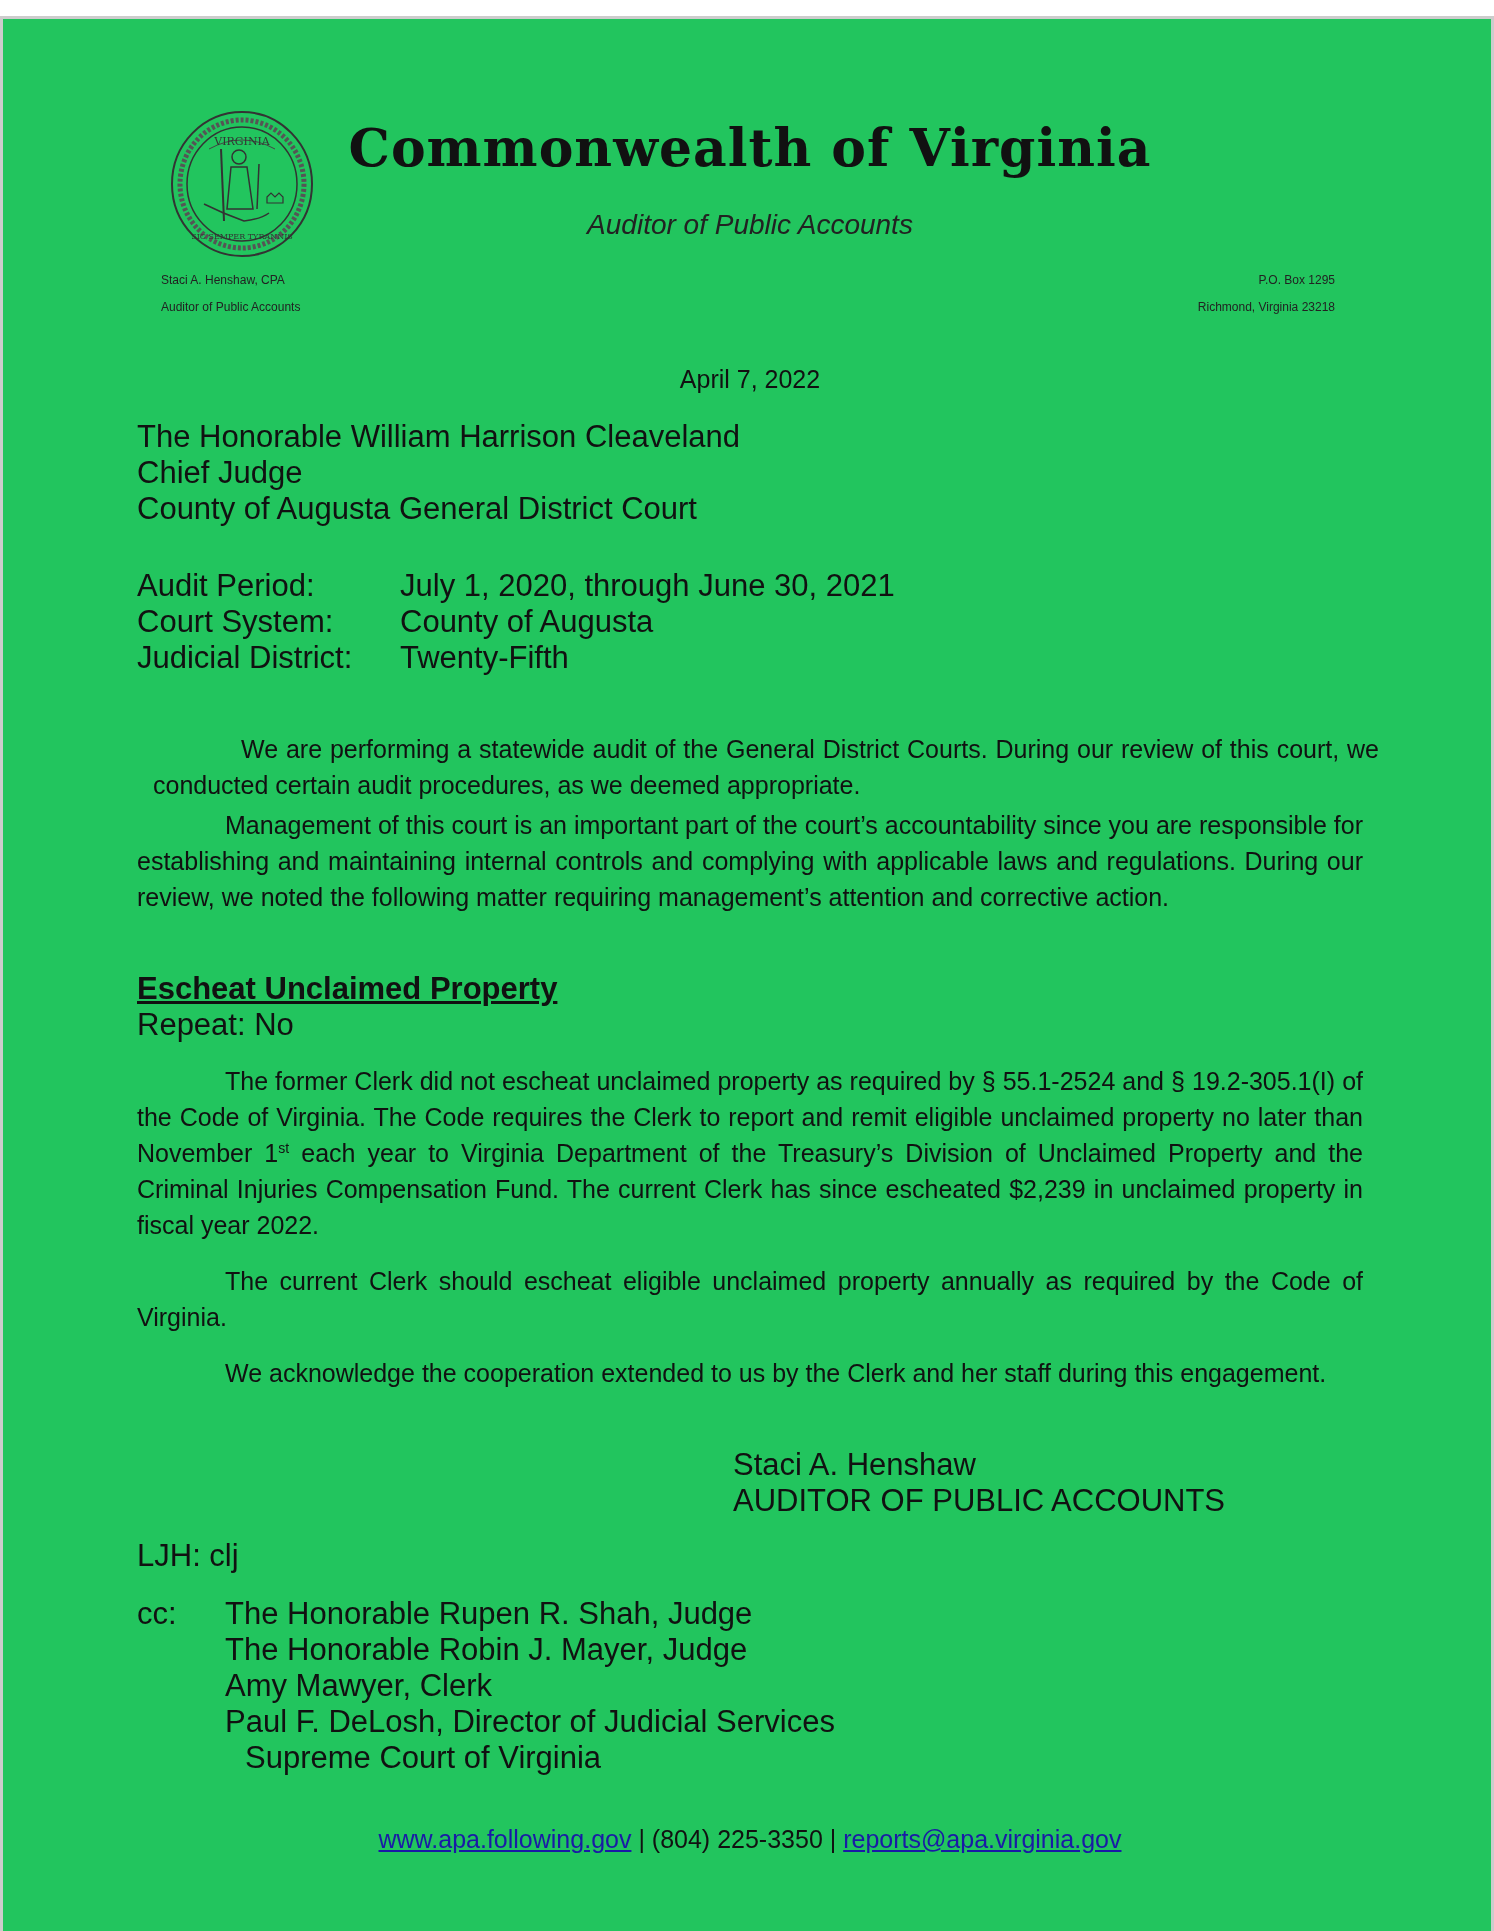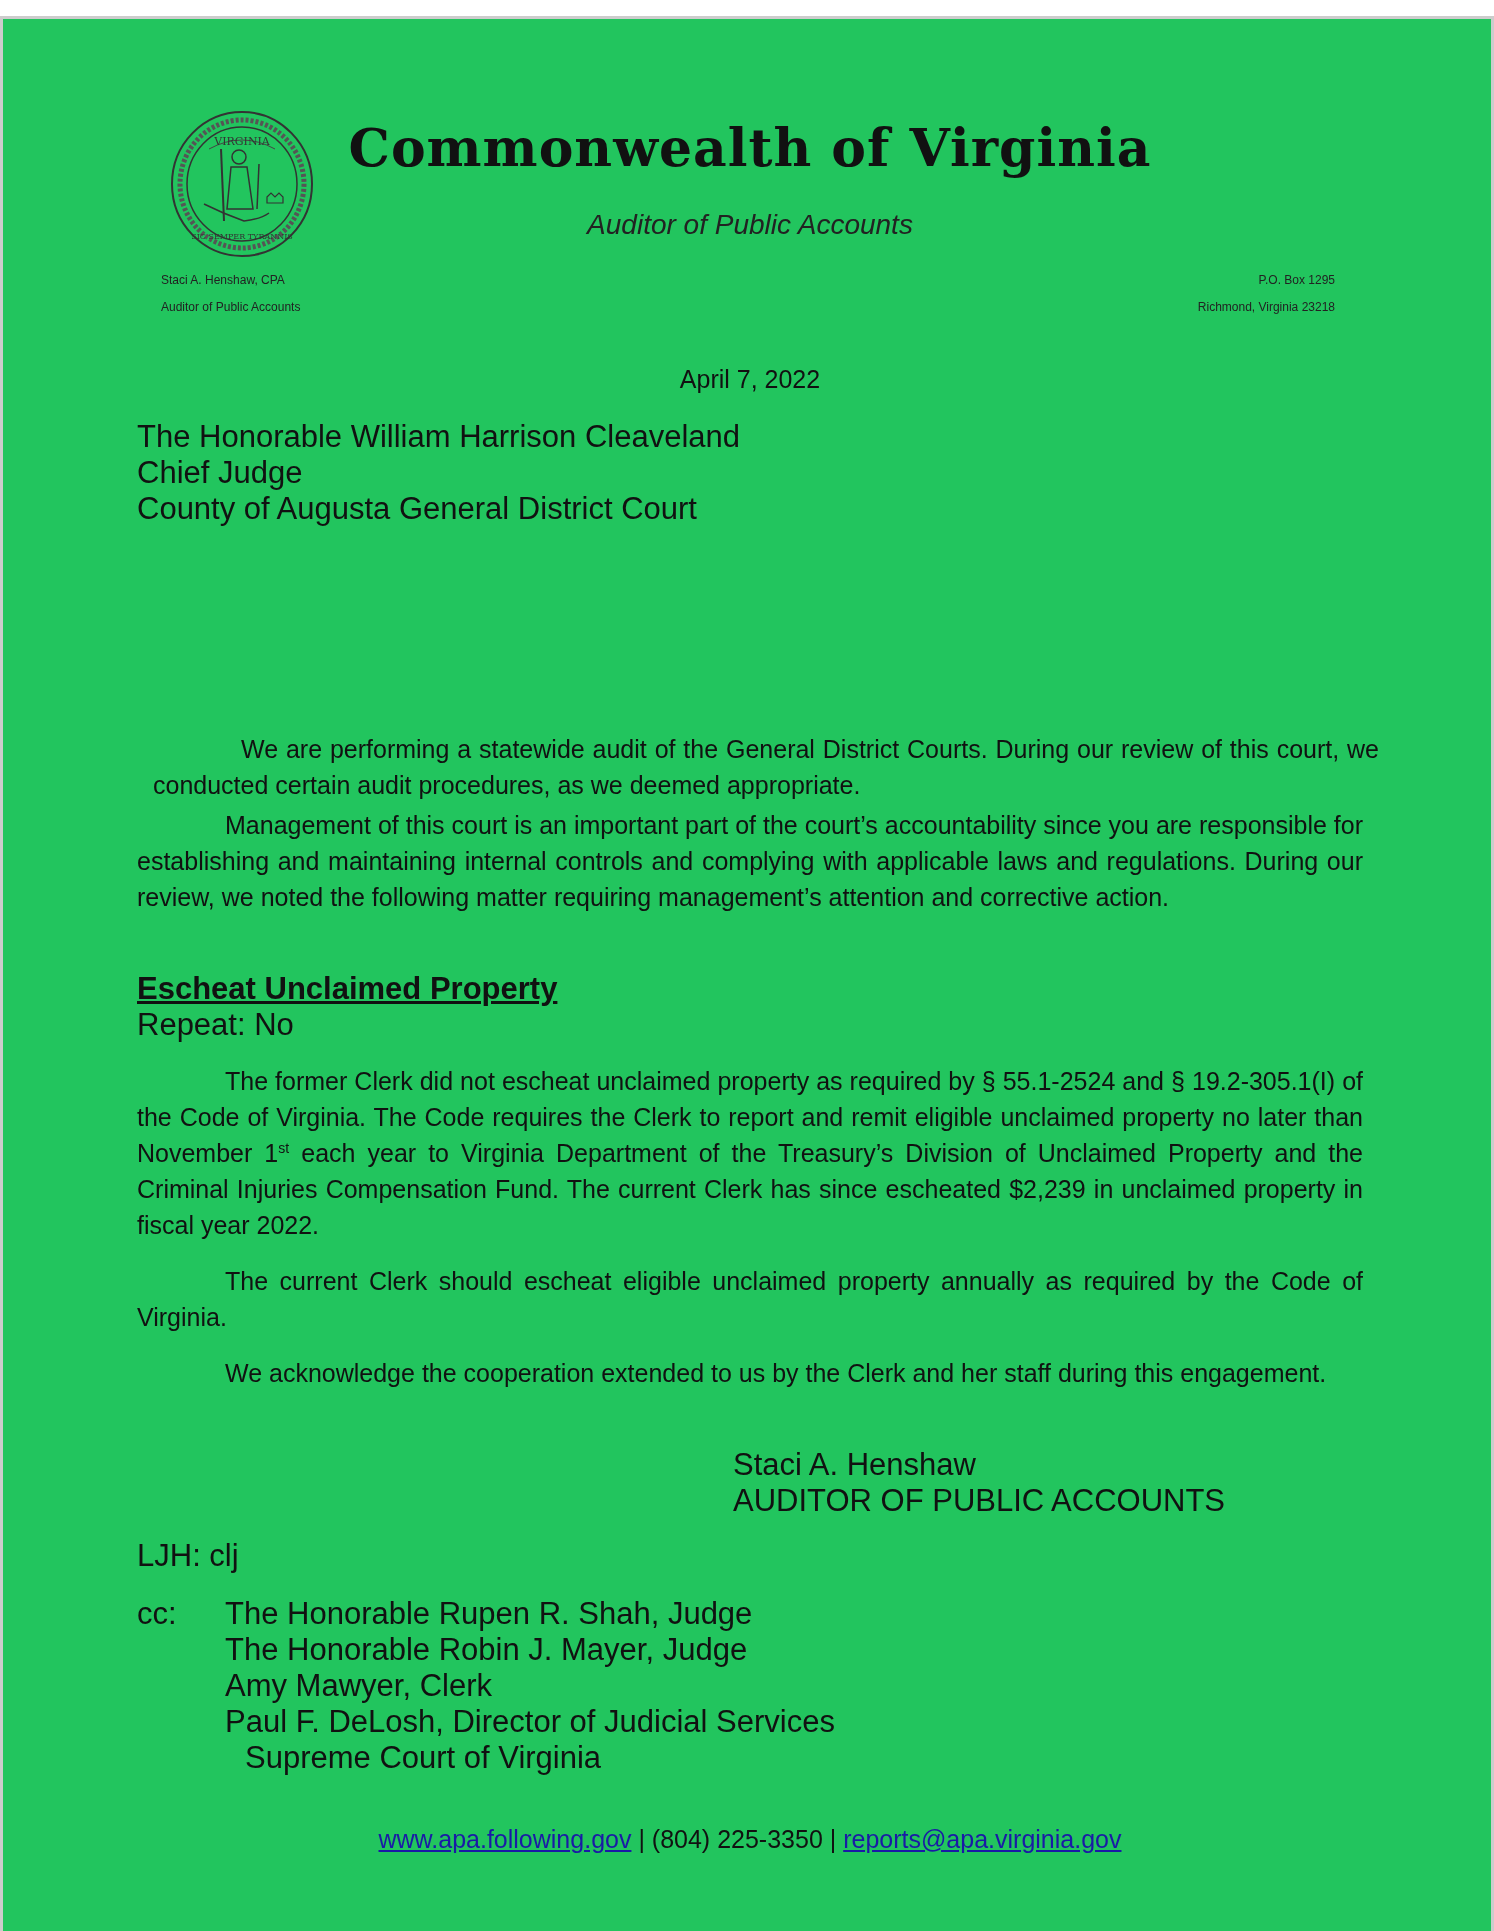--- a/index.html
+++ b/index.html
@@ -83,20 +83,34 @@
   </div>
 
   <div class="abs date">April 7, 2022</div>
 
   <div class="abs body-text addressee">
     <div>The Honorable William Harrison Cleaveland</div>
     <div>Chief Judge</div>
     <div>County of Augusta General District Court</div>
   </div>
 
+  <div class="abs body-text audit">
+    <div class="audit-row">
+      <span class="audit-label">Audit Period:</span>
+      <span>July 1, 2020, through June 30, 2021</span>
+    </div>
+    <div class="audit-row">
+      <span class="audit-label">Court System:</span>
+      <span>County of Augusta</span>
+    </div>
+    <div class="audit-row">
+      <span class="audit-label">Judicial District:</span>
+      <span>Twenty-Fifth</span>
+    </div>
+  </div>
 
   <p class="para" style="top:696px;margin:16px;">We are performing a statewide audit of the General District Courts.  During our review of this court, we conducted certain audit procedures, as we deemed appropriate.</p>
   <p class="para" style="top:788px;margin:0;">Management of this court is an important part of the court’s accountability since you are responsible for establishing and maintaining internal controls and complying with applicable laws and regulations.  During our review, we noted the following matter requiring management’s attention and corrective action.</p>
 
   <div class="abs body-text" style="left:134px;top:952px;">
     <div class="heading">Escheat Unclaimed Property</div>
     <div>Repeat: No</div>
   </div>
 
   <p class="para" style="top:1044px;margin:0;"><span>The former Clerk did not escheat unclaimed property as required by § 55.1-2524 and § 19.2-305.1(I) of the Code of Virginia.  The Code requires the Clerk to report and remit eligible unclaimed property no later than November 1</span><sup>st</sup><span> each year to Virginia Department of the Treasury’s Division of Unclaimed Property and the Criminal Injuries Compensation Fund.  The current Clerk has since escheated $2,239 in unclaimed property in fiscal year 2022.</span></p>

